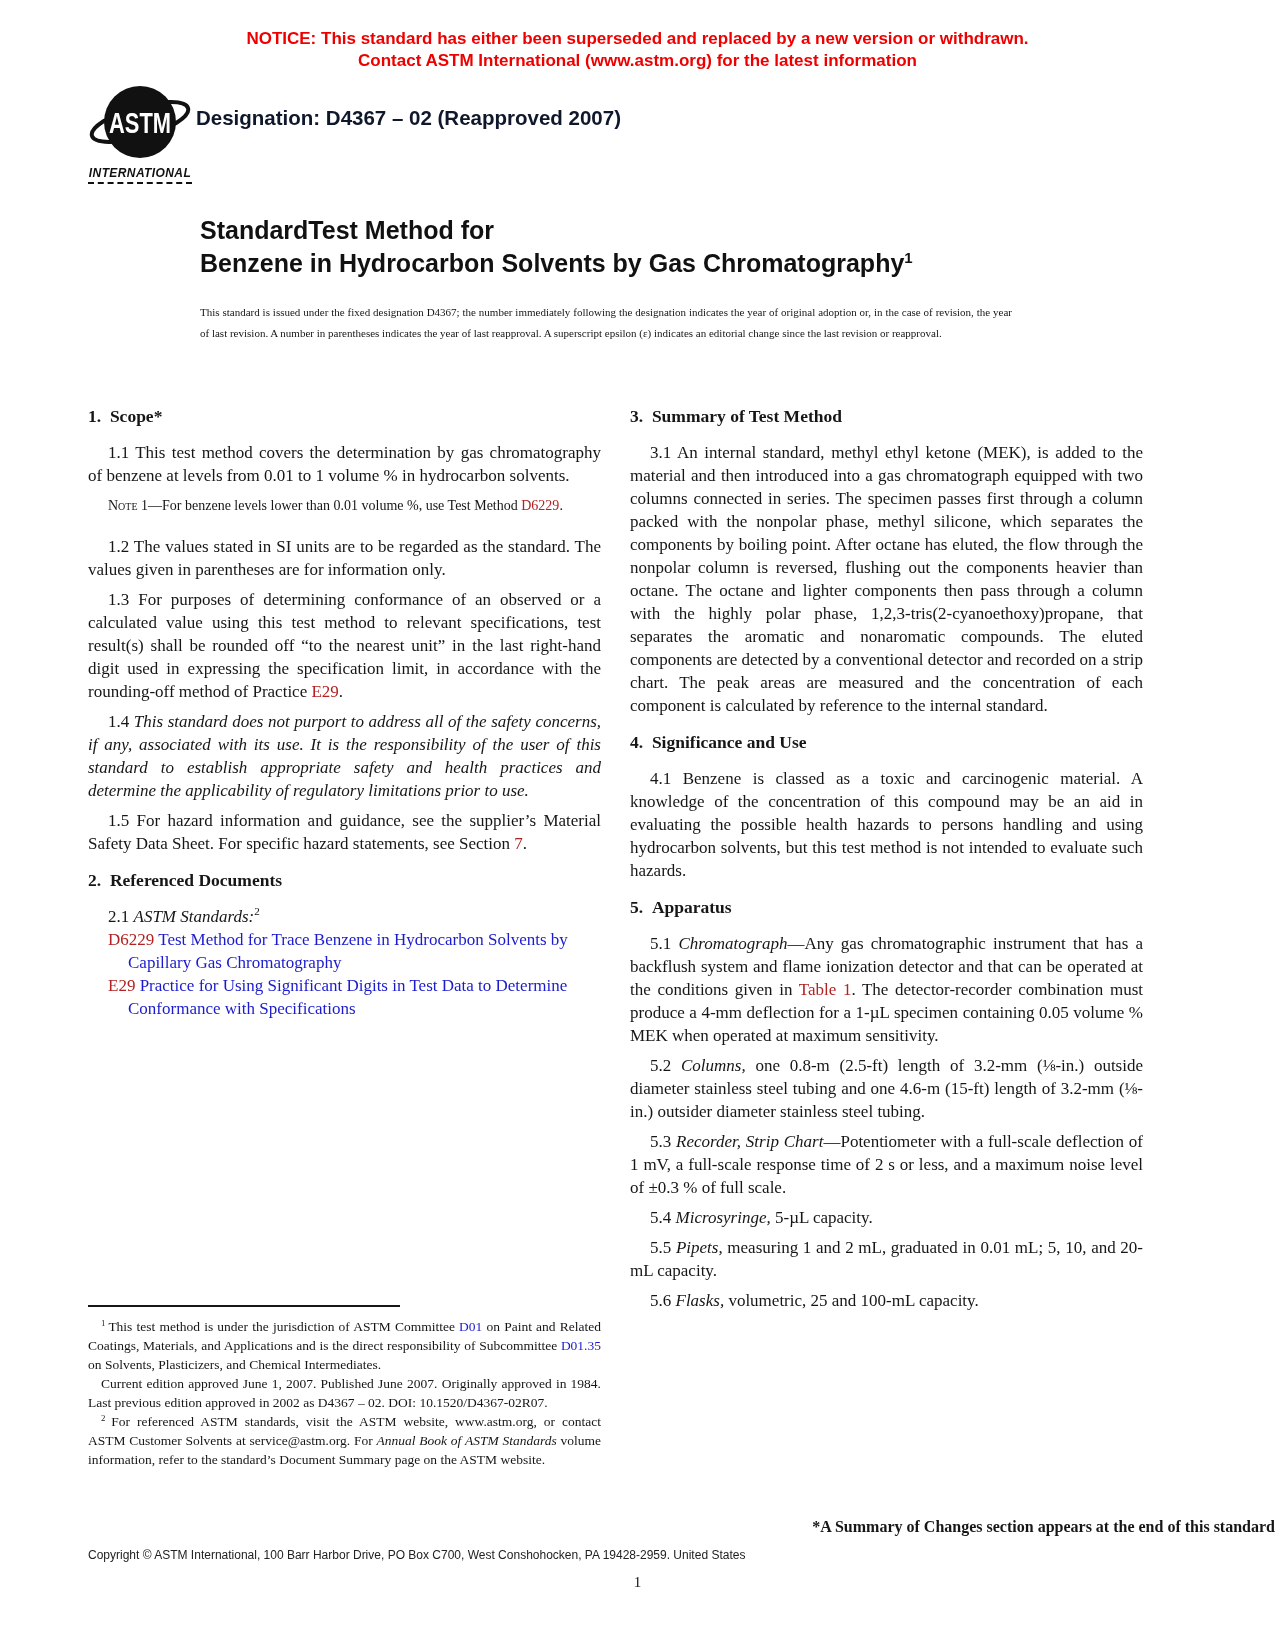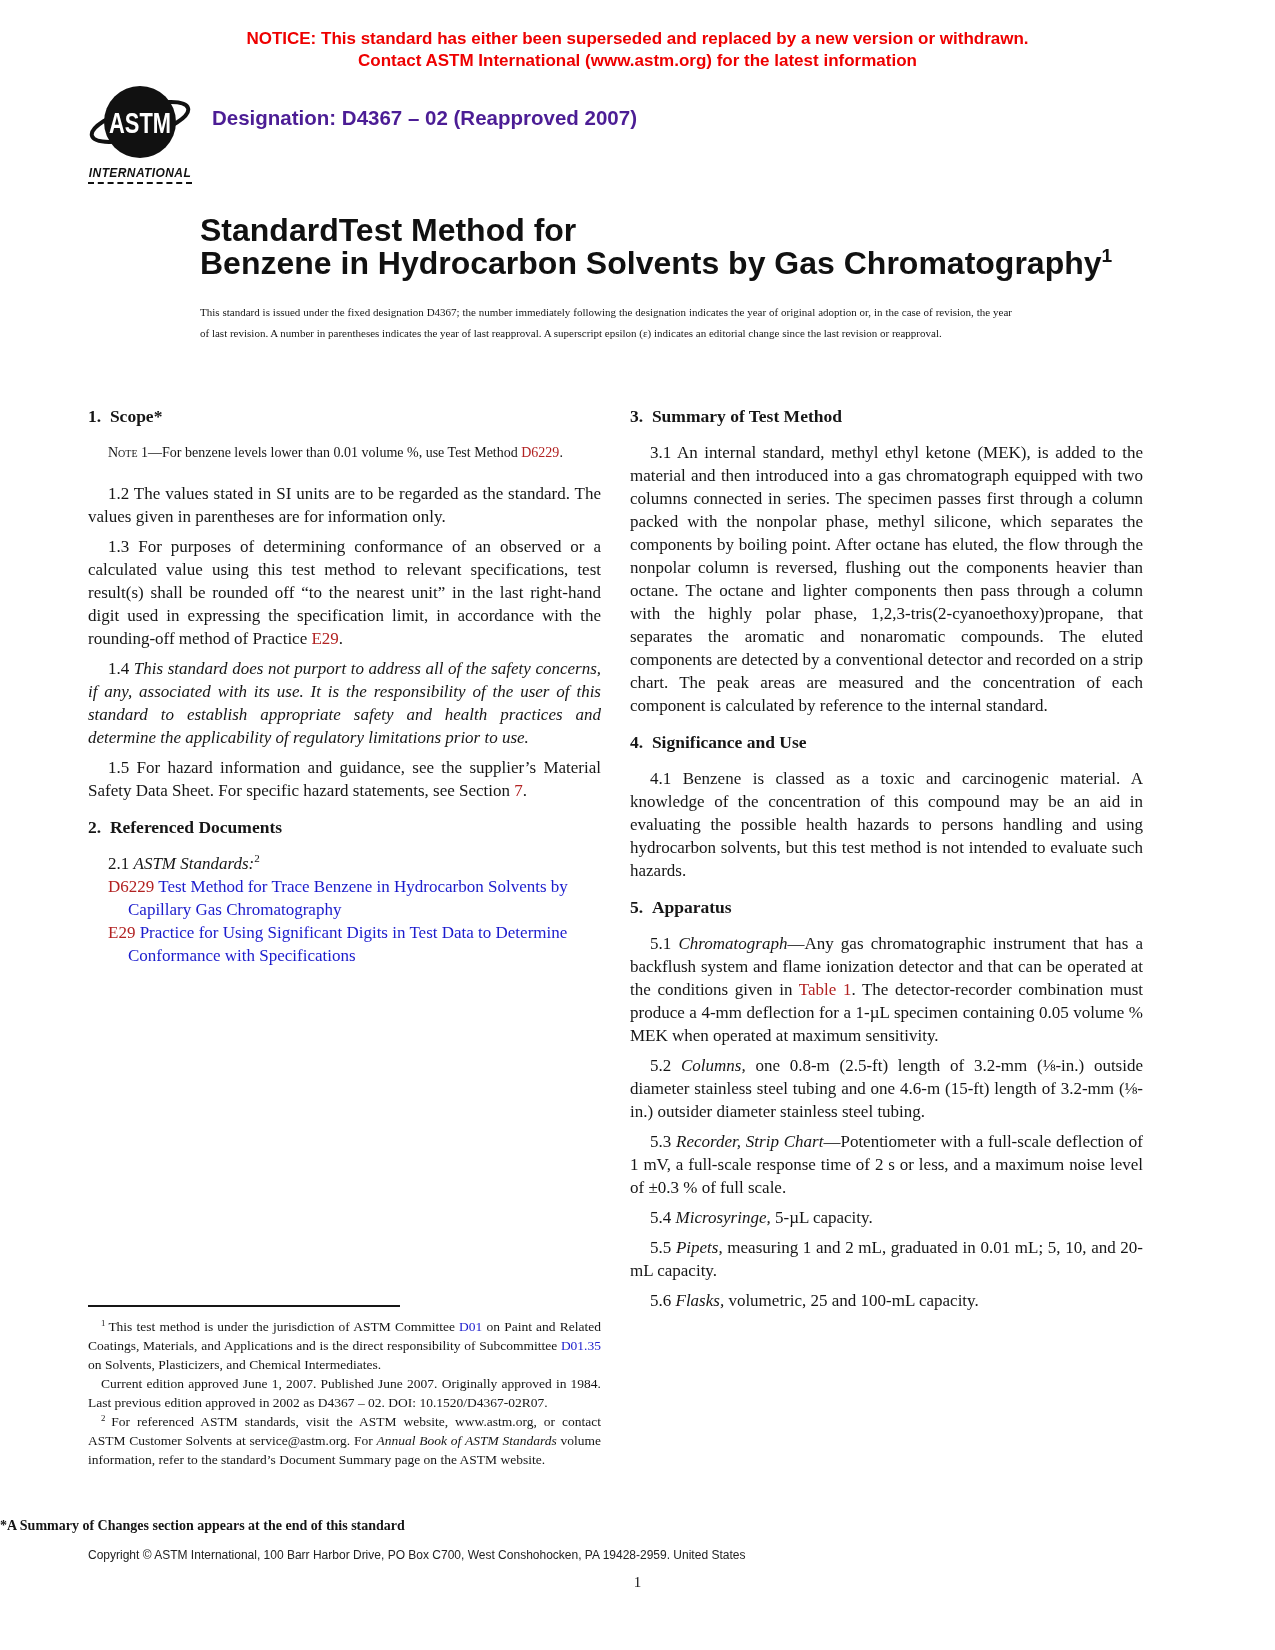--- a/index.html
+++ b/index.html
@@ -16,26 +16,26 @@
   .header { position:absolute; top:80px; left:88px; display:flex; }
   .logo-wrap { width:108px; }
   .logo-sub {
     font-family:"Liberation Sans", sans-serif; font-weight:bold; font-style:italic;
     font-size:12px; letter-spacing:0.4px; color:#111;
     border-bottom:2px dashed #111; padding-bottom:2px; margin-top:-2px;
     text-align:center; width:104px;
   }
   .designation {
     font-family:"Liberation Sans", sans-serif; font-weight:bold;
-    font-size:20.5px; margin:26px 0 0 16px; color:#4c1d95;
+    font-size:20.5px; margin:26px 0 0 0; color:#0f172a;
   }
   .title {
     position:absolute; top:214px; left:200px;
     font-family:"Liberation Sans", sans-serif; font-weight:bold;
-    font-size:32px; line-height:33px; color:#111;
+    font-size:25px; line-height:33px; color:#111;
   }
   .title .sup { font-size:60%; }
   .abstract {
     position:absolute; top:302px; left:200px; width:812px;
     font-size:11px; line-height:21px; text-align:justify;
   }
   .columns {
     position:absolute; top:403px; left:88px; width:1056px; height:1066px;
     display:flex; gap:29px;
   }
@@ -50,22 +50,22 @@
   .ref { margin:0; padding-left:40px; text-indent:-20px; text-align:left; }
   .footnotes { margin-top:auto; }
   .fn-rule { width:312px; border-top:2px solid #161616; margin:0 0 10px 0; }
   .fn { font-size:13.5px; line-height:19px; text-align:justify; margin:0; text-indent:13px; }
   .red  { color:#b22222; }
   .blue { color:#1b1bcd;margin-top:12px; }
   .it   { font-style:italic; }
   .sup  { vertical-align:super; font-size:65%; line-height:0; }
   .sc   { font-variant:small-caps; }
   .footer-note {
-    position:absolute; top:1518px; left:0; width:100%; text-align:left;
-    font-weight:bold; font-size:14px;
+    position:absolute; top:1518px; left:0; width:100%; text-align:right;
+    font-weight:bold; font-size:16px;
   }
   .copyright {
     position:absolute; top:1548px; left:88px;
     font-family:"Liberation Sans", sans-serif; font-size:12px; color:#222;
   }
   .pagenum { position:absolute; top:1574px; left:0; width:100%; text-align:center; font-size:15px; }
 </style>
 </head>
 <body>
 
@@ -89,20 +89,21 @@
 <div class="title">
   <div>StandardTest Method for</div>
   <div><span>Benzene in Hydrocarbon Solvents by Gas Chromatography</span><span class="sup">1</span></div>
 </div>
 
 <div class="abstract">This standard is issued under the fixed designation D4367; the number immediately following the designation indicates the year of original adoption or, in the case of revision, the year of last revision. A number in parentheses indicates the year of last reapproval. A superscript epsilon (ε) indicates an editorial change since the last revision or reapproval.</div>
 
 <div class="columns">
   <div class="col">
     <div class="h first">1. Scope*</div>
+    <p class="p">1.1 This test method covers the determination by gas chromatography of benzene at levels from 0.01 to 1 volume % in hydrocarbon solvents.</p>
     <p class="note"><span class="sc">Note</span><span> 1—For benzene levels lower than 0.01 volume %, use Test Method </span><span class="red">D6229</span><span>.</span></p>
     <p class="p">1.2 The values stated in SI units are to be regarded as the standard. The values given in parentheses are for information only.</p>
     <p class="p"><span>1.3 For purposes of determining conformance of an observed or a calculated value using this test method to relevant specifications, test result(s) shall be rounded off “to the nearest unit” in the last right-hand digit used in expressing the specification limit, in accordance with the rounding-off method of Practice </span><span class="red">E29</span><span>.</span></p>
     <p class="p"><span>1.4 </span><span class="it">This standard does not purport to address all of the safety concerns, if any, associated with its use. It is the responsibility of the user of this standard to establish appropriate safety and health practices and determine the applicability of regulatory limitations prior to use.</span></p>
     <p class="p"><span>1.5 For hazard information and guidance, see the supplier’s Material Safety Data Sheet. For specific hazard statements, see Section </span><span class="red">7</span><span>.</span></p>
     <div class="h">2. Referenced Documents</div>
     <p class="p"><span>2.1 </span><span class="it">ASTM Standards:</span><span class="sup">2</span></p>
     <p class="ref"><span class="red">D6229</span><span class="blue"> Test Method for Trace Benzene in Hydrocarbon Solvents by Capillary Gas Chromatography</span></p>
     <p class="ref"><span class="red">E29</span><span class="blue"> Practice for Using Significant Digits in Test Data to Determine Conformance with Specifications</span></p>
     <div class="footnotes">

